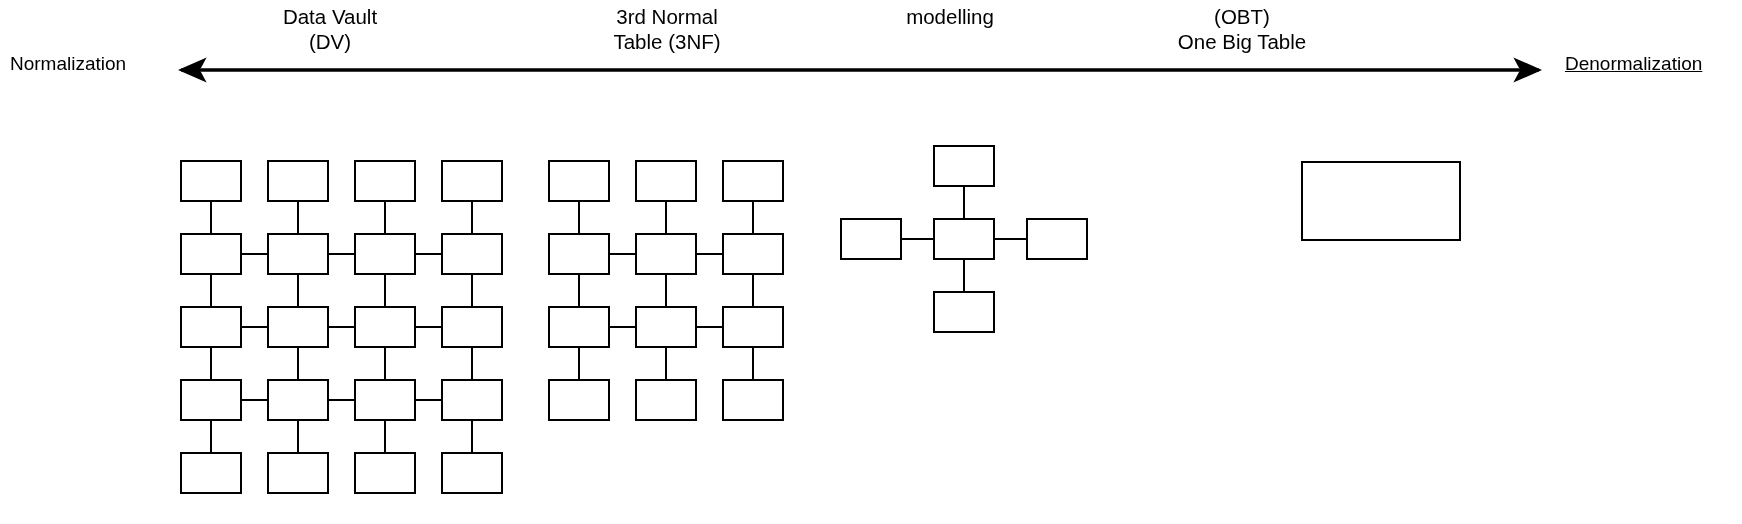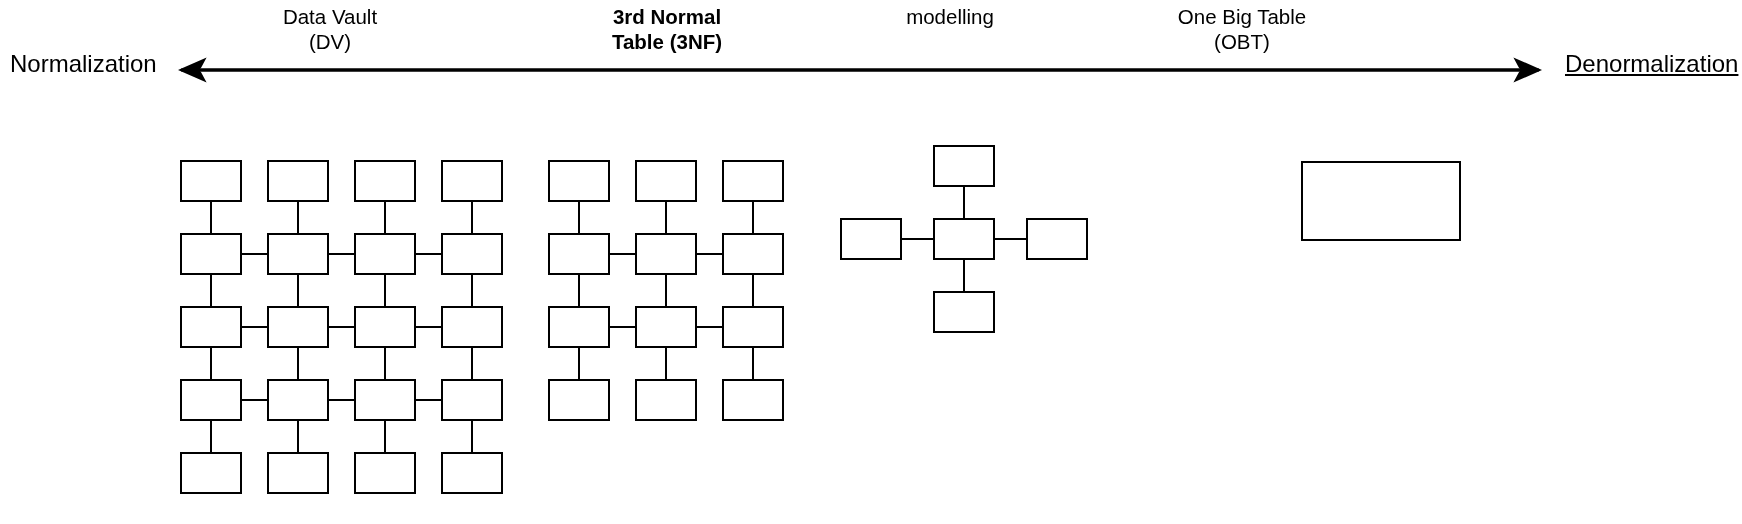--- a/index.html
+++ b/index.html
@@ -15,21 +15,21 @@
   #canvas {
     position: relative;
     width: 1742px;
     height: 524px;
     background: #ffffff;
     overflow: hidden;
   }
   
   .axis-label {
     position: absolute;
-    font-size: 24px;
+    font-size: 19px;
     line-height: 24px;
     white-space: nowrap;
     color: #000000;
   }
   #label-normalization { left: 10px; top: 52px; }
   #label-denormalization { left: 1565px; top: 52px; text-decoration: underline; }
 
   
   #spectrum-arrow {
     position: absolute;
@@ -86,32 +86,32 @@
     </defs>
     <line x1="1519" y1="70" x2="181" y2="70" stroke="#000000" stroke-width="3.2" marker-end="url(#arrow-left)"></line>
     <line x1="201" y1="70" x2="1539" y2="70" stroke="#000000" stroke-width="3.2" marker-end="url(#arrow-right)"></line>
   </svg>
 
   <div class="col-header" style="left:180px; width:300px;">
     <span class="hdr-line">Data Vault</span>
     <span class="hdr-line">(DV)</span>
   </div>
 
-  <div class="col-header" style="left:517px; width:300px;font-weight:bold;">
+  <div class="col-header" style="left:517px; width:300px;">
     <span class="hdr-line">3rd Normal</span>
     <span class="hdr-line">Table (3NF)</span>
   </div>
 
   <div class="col-header" style="left:800px; width:300px;">
     <span class="hdr-line">modelling</span>
   </div>
 
   <div class="col-header" style="left:1092px; width:300px;">
+    <span class="hdr-line">(OBT)</span>
     <span class="hdr-line">One Big Table</span>
-    <span class="hdr-line">(OBT)</span>
   </div>
 
   <div id="schema-data-vault">
       <div class="link v" style="left: 209.9px; top: 202px; height: 31px;"></div>
       <div class="link v" style="left: 209.9px; top: 275px; height: 31px;"></div>
       <div class="link v" style="left: 209.9px; top: 348px; height: 31px;"></div>
       <div class="link v" style="left: 209.9px; top: 421px; height: 31px;"></div>
       <div class="link v" style="left: 296.9px; top: 202px; height: 31px;"></div>
       <div class="link v" style="left: 296.9px; top: 275px; height: 31px;"></div>
       <div class="link v" style="left: 296.9px; top: 348px; height: 31px;"></div>

